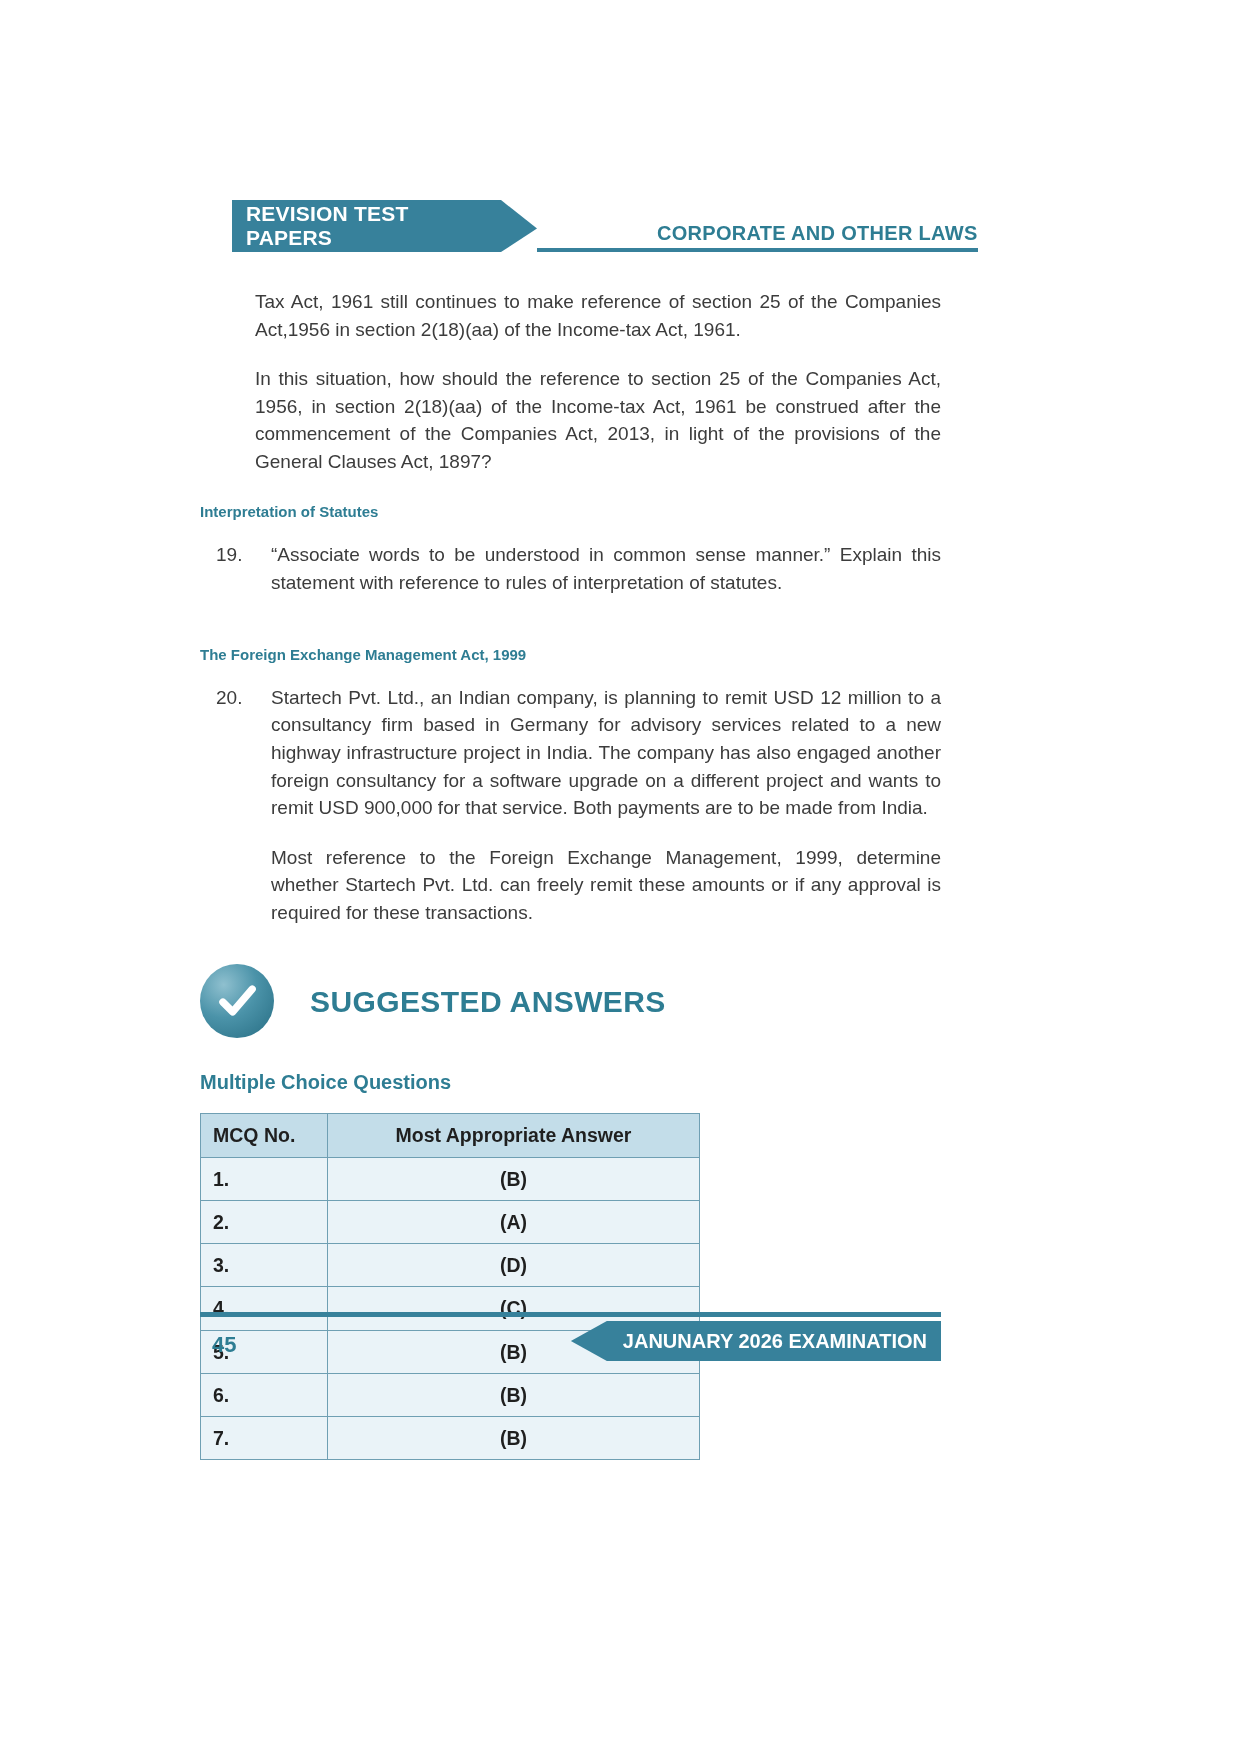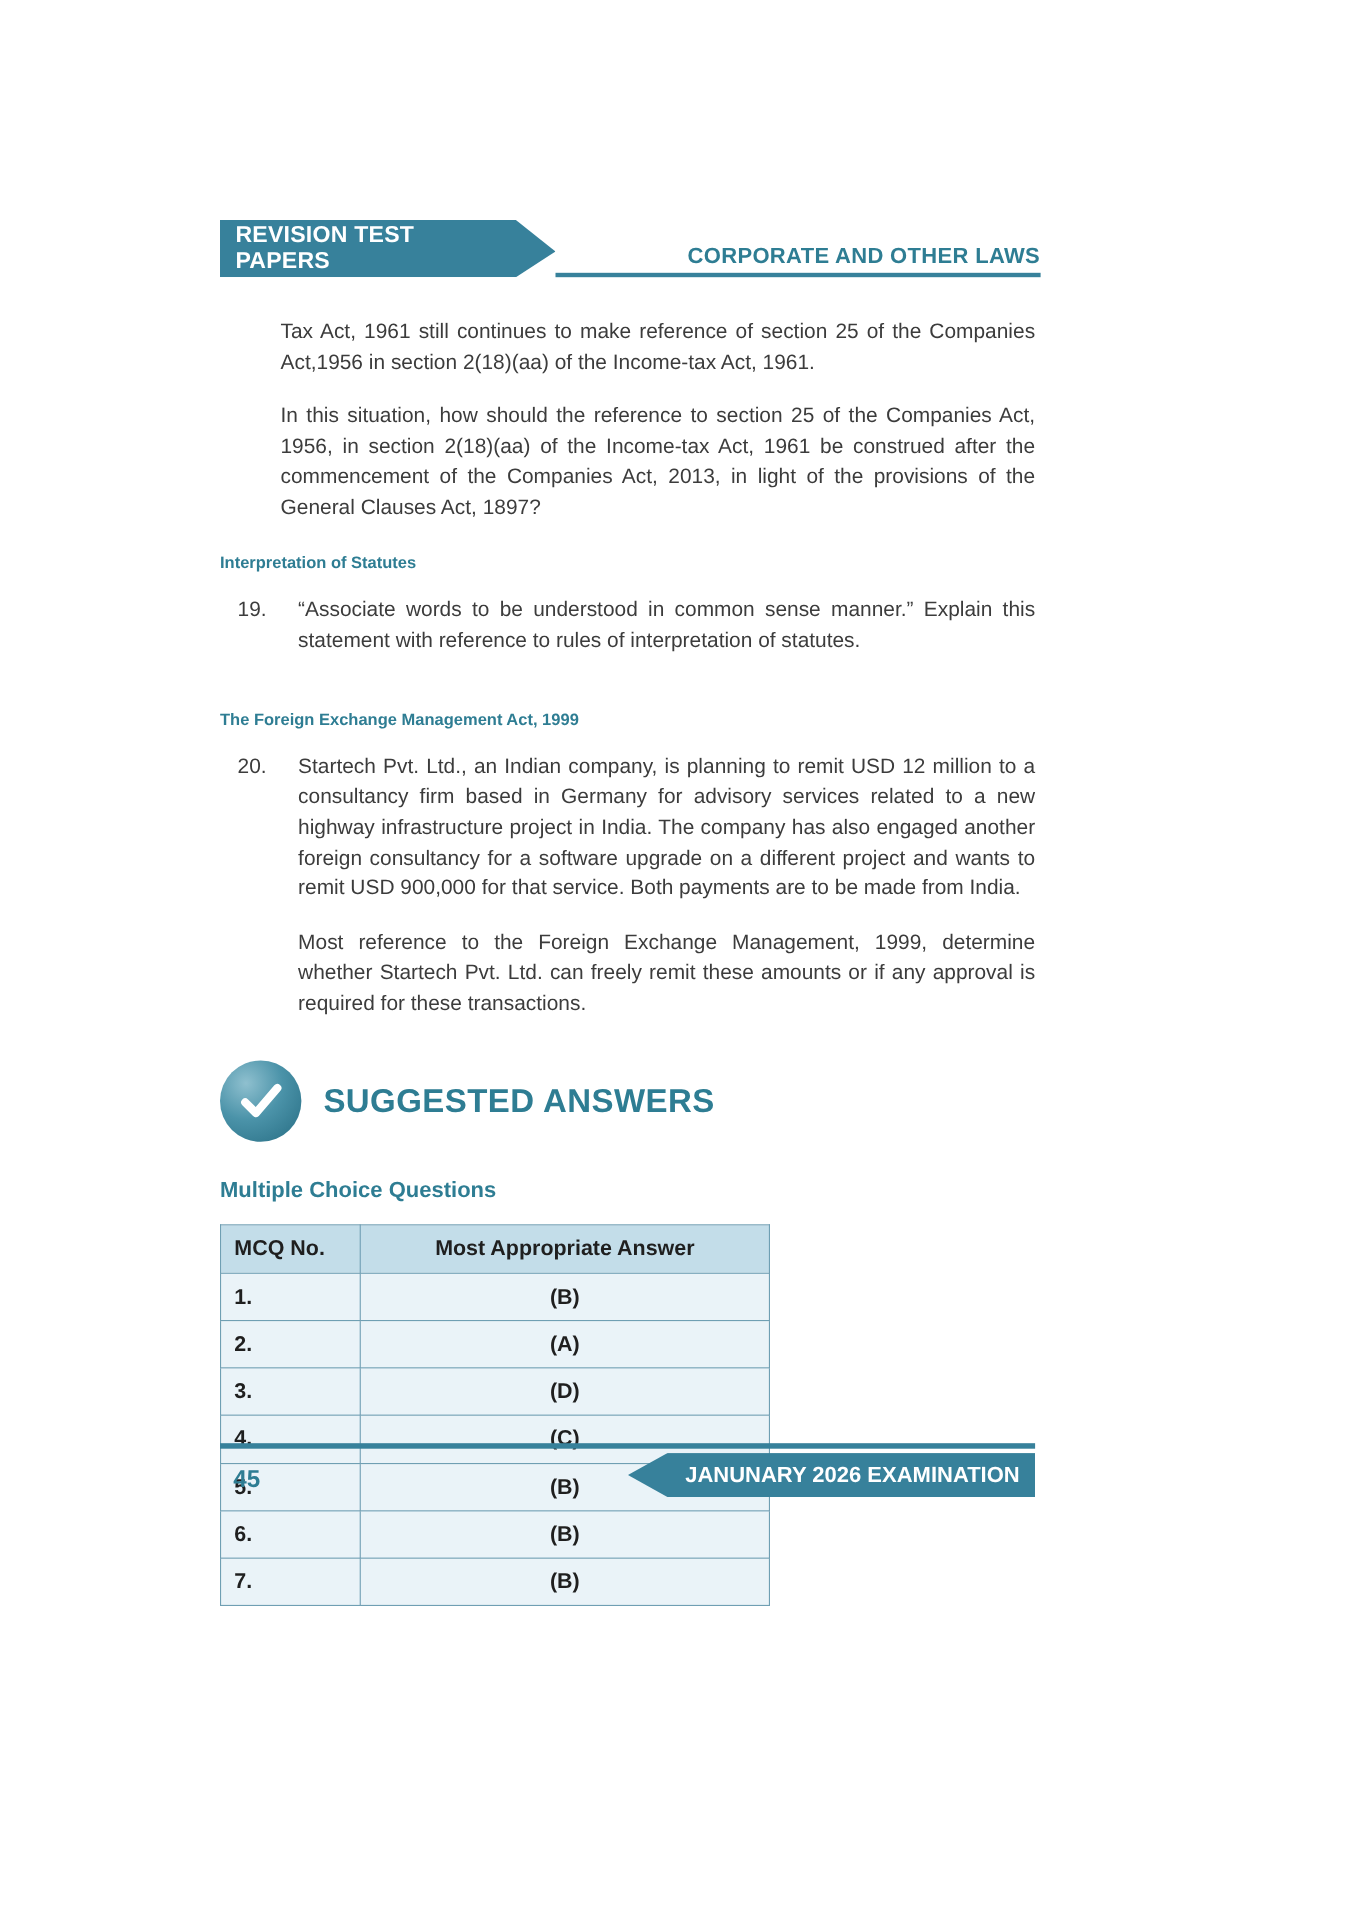--- a/index.html
+++ b/index.html
@@ -14,20 +14,21 @@
     padding: 200px 300px 0 200px;
     overflow: hidden;
   }
 
   
   .doc-header { display: flex; align-items: stretch; height: 52px; }
   .ribbon {
     background: #37819b;
     color: #ffffff;
     font-weight: bold;
+    margin-left: 32px;
   }
   .ribbon-right {
     flex: 0 0 305px;
     font-size: 21px;
     display: flex;
     align-items: center;
     padding: 0 52px 0 14px;
     clip-path: polygon(0 0, calc(100% - 36px) 0, 100% 55%, calc(100% - 36px) 100%, 0 100%);
     letter-spacing: 0.2px;
   }
@@ -59,21 +60,21 @@
     margin: 26px 0 18px 0;
   }
   .numbered { display: flex; }
   .numbered .num { flex: 0 0 55px; font-size: 19px; margin-left: 16px; }
   .numbered .qtext { flex: 1; }
 
   
   .sa-header {
     display: flex;
     align-items: center;
-    gap: 20px;
+    gap: 36px;
     margin: 16px 0 8px 0;
   }
   .check-badge {
     width: 74px;
     height: 74px;
     border-radius: 50%;
     background: radial-gradient(circle at 32% 28%, #8fc0cf 0%, #4b93a9 45%, #266c82 100%);
     display: flex;
     align-items: center;
     justify-content: center;

